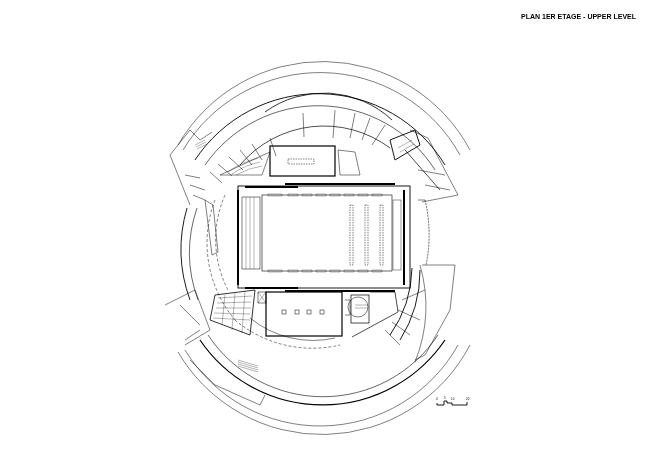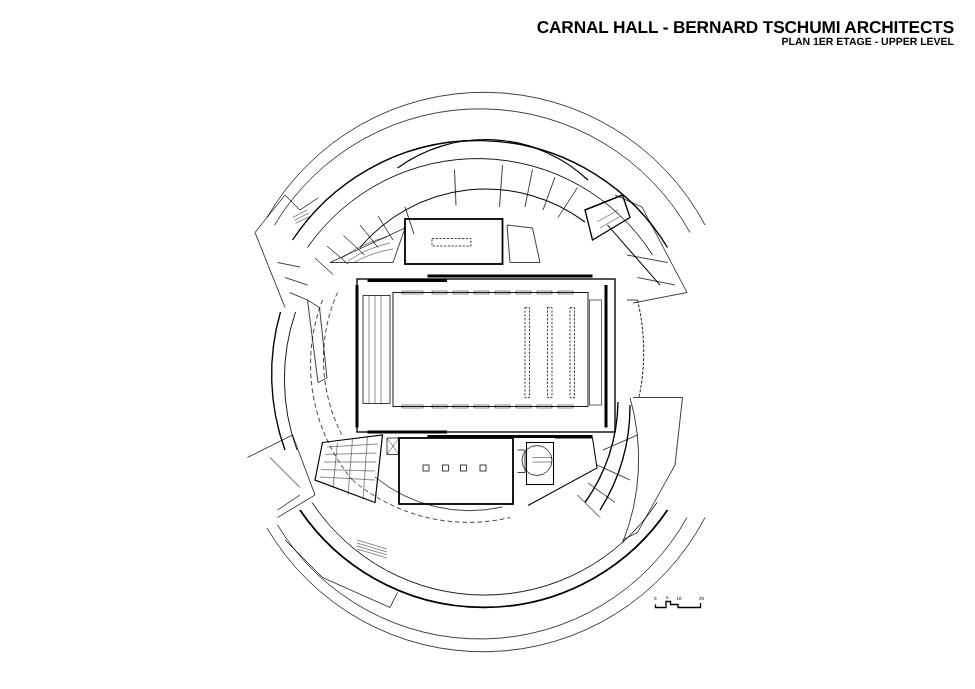--- a/index.html
+++ b/index.html
@@ -6,21 +6,20 @@
   body { width:650px; height:459px; position:relative; overflow:hidden; font-family:"Liberation Sans", sans-serif; }
   .title { position:absolute; right:14px; top:13px; text-align:right; color:#000; }
   .title .main { font-weight:bold; font-size:11.5px; letter-spacing:-0.1px; line-height:12px; }
   .title .sub { font-weight:bold; font-size:7px; line-height:8px; }
   svg.plan { position:absolute; left:0; top:0; }
 </style>
 </head>
 <body>
 
 <div class="title">
-  <div class="main">CARNAL HALL - BERNARD TSCHUMI ARCHITECTS</div>
   <div class="sub">PLAN 1ER ETAGE - UPPER LEVEL</div>
 </div>
 
 <svg class="plan" width="650" height="459" viewBox="0 0 650 459">
   <g fill="none" stroke="#000" stroke-width="0.5">
 
     <g>
       <path d="M 178 145 A 167 167 0 0 1 470 150" stroke-width="0.5"></path>
       <path d="M 183 150 A 160 160 0 0 1 460 155" stroke-width="0.5"></path>
       <path d="M 178 352 A 167 167 0 0 0 470 345" stroke-width="0.5"></path>

